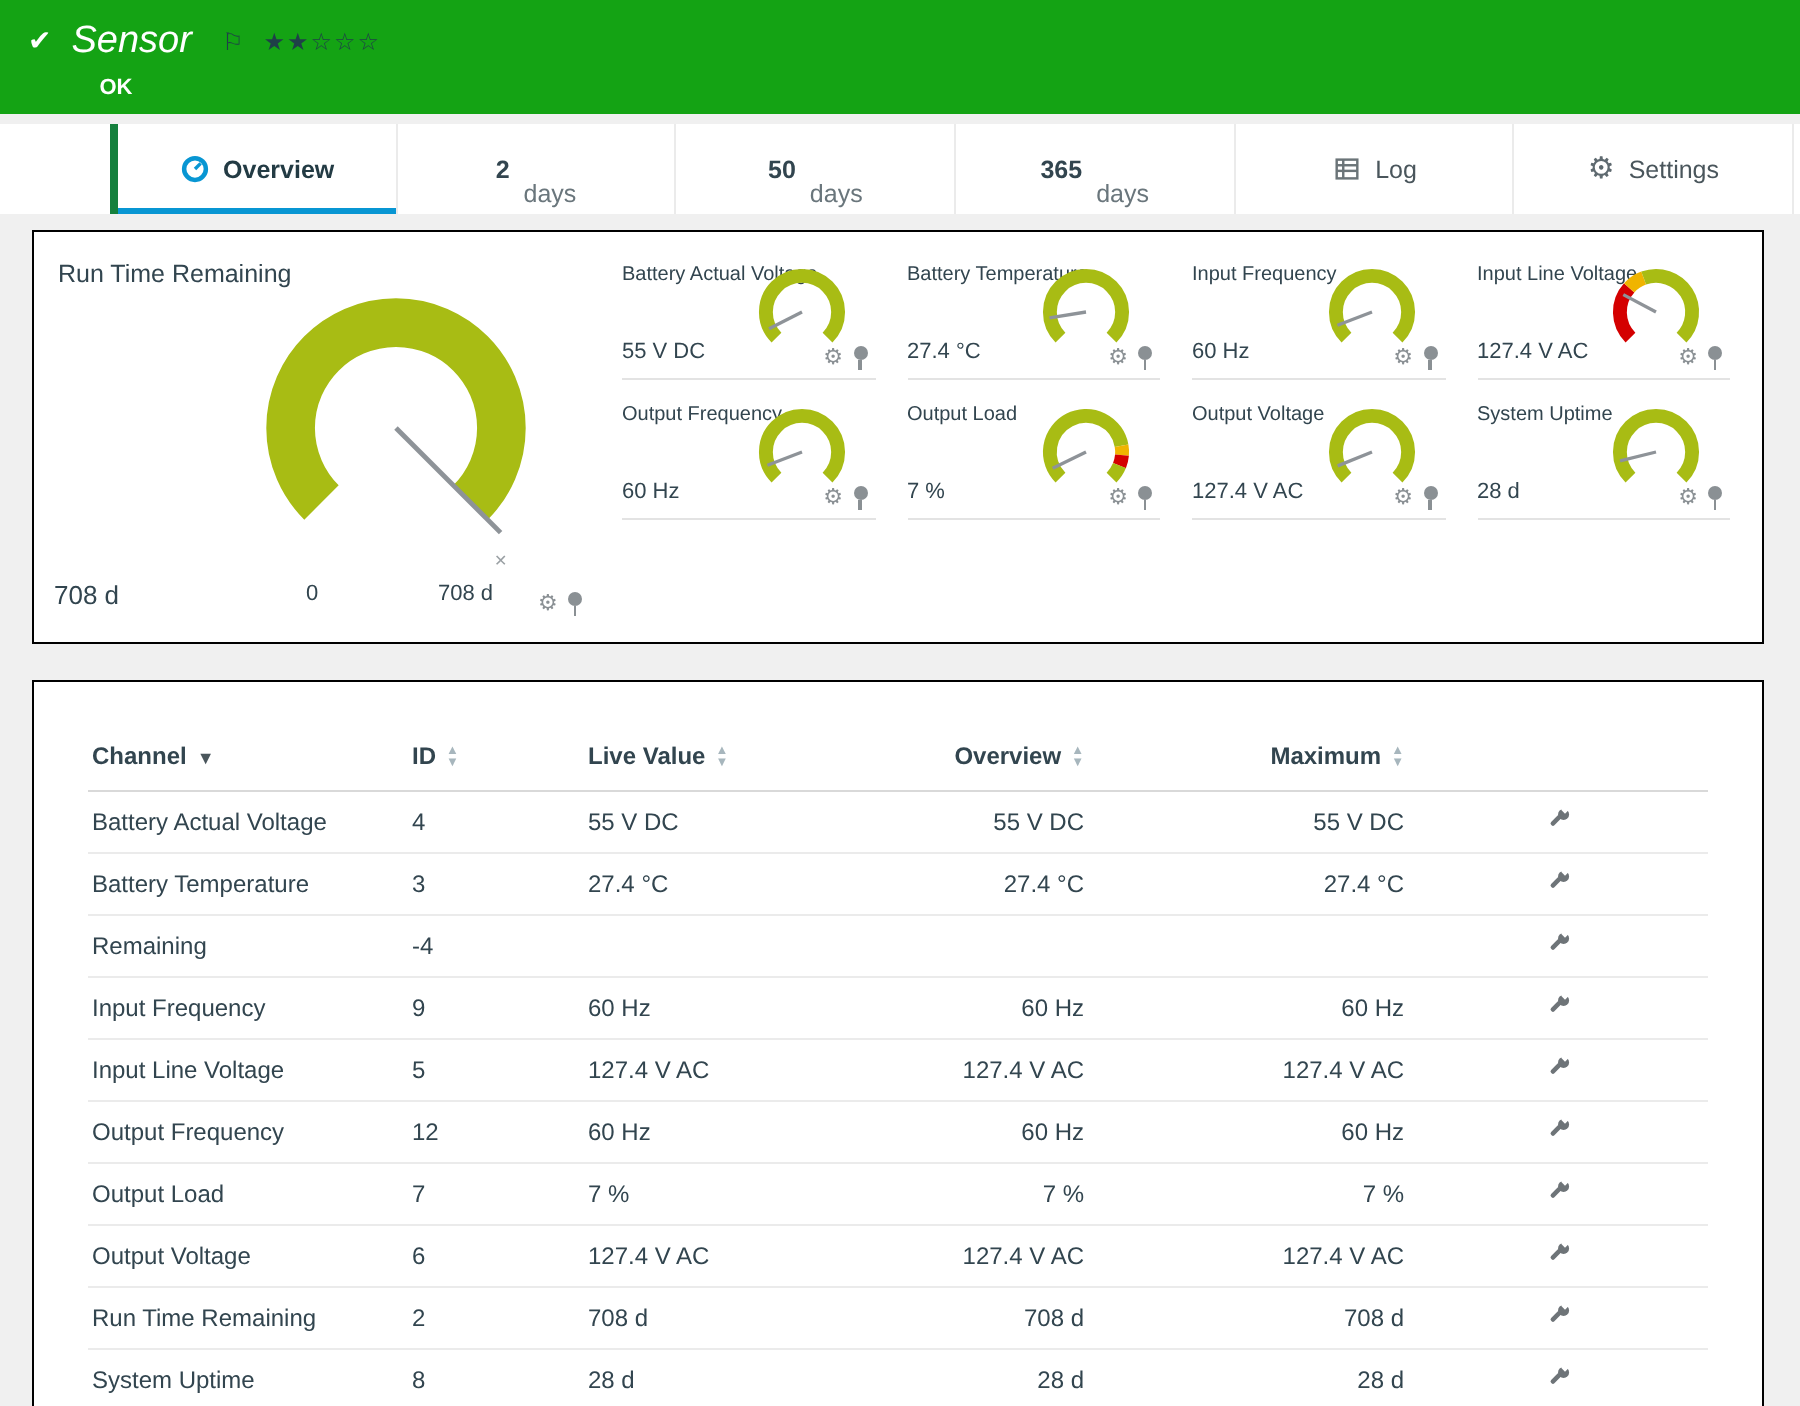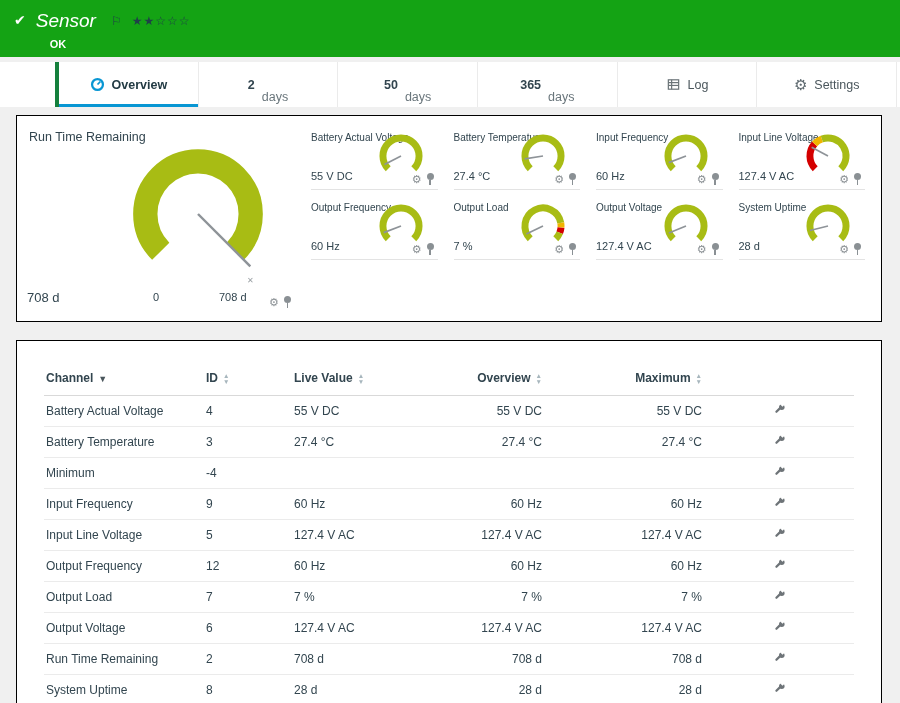--- a/index.html
+++ b/index.html
@@ -306,21 +306,21 @@
           <td class="right">27.4 °C</td>
           <td class="action"><span class="wrench"><svg width="13" height="13" viewBox="0 0 16 16">
                 <g fill="#6e7478">
                   <circle cx="10.8" cy="5.2" r="3.4"></circle>
                   <rect x="2.2" y="7.6" width="8" height="2.8" rx="1.2" transform="rotate(-45 6 9)"></rect>
                 </g>
                 <rect x="10" y="0.6" width="3.4" height="3.4" transform="rotate(45 11.7 2.3)" fill="#ffffff"></rect>
               </svg></span></td>
         </tr>
         <tr>
-          <td>Minimum</td>
+          <td>Remaining</td>
           <td>-4</td>
           <td></td>
           <td class="right"></td>
           <td class="right"></td>
           <td class="action"><span class="wrench"><svg width="13" height="13" viewBox="0 0 16 16">
                 <g fill="#6e7478">
                   <circle cx="10.8" cy="5.2" r="3.4"></circle>
                   <rect x="2.2" y="7.6" width="8" height="2.8" rx="1.2" transform="rotate(-45 6 9)"></rect>
                 </g>
                 <rect x="10" y="0.6" width="3.4" height="3.4" transform="rotate(45 11.7 2.3)" fill="#ffffff"></rect>

